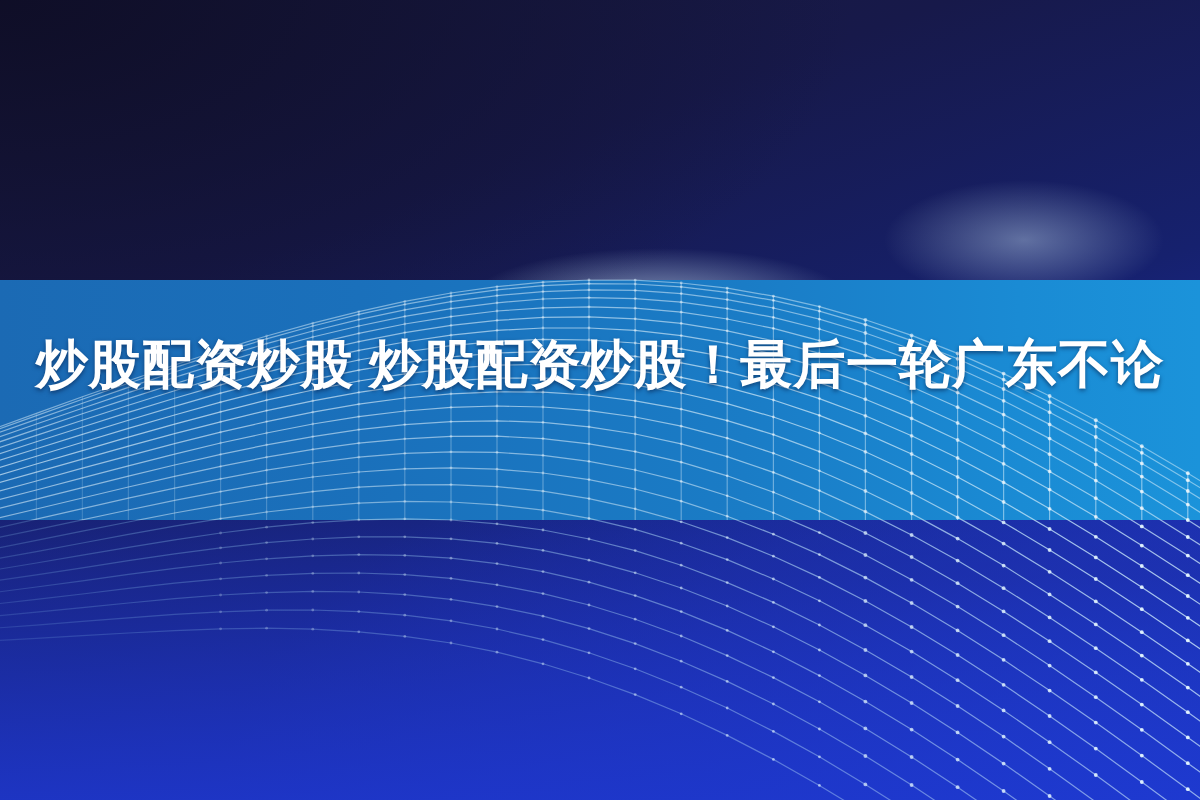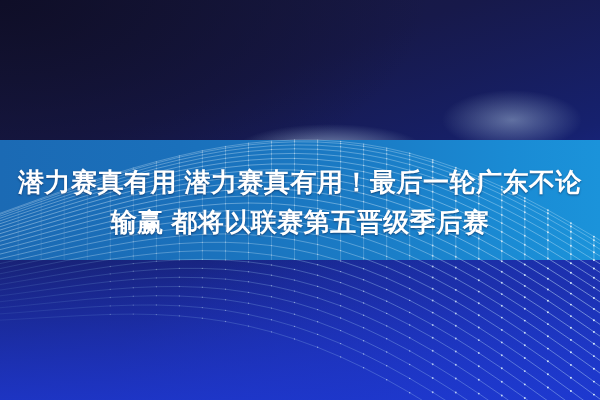--- a/index.html
+++ b/index.html
@@ -1325,17 +1325,16 @@
           <circle cx="340.6" cy="356.9" r="0.7" fill="#ffffff" fill-opacity="0.42"></circle>
           <circle cx="363.6" cy="367.7" r="0.7" fill="#ffffff" fill-opacity="0.45"></circle>
           <circle cx="386.7" cy="379.7" r="0.7" fill="#ffffff" fill-opacity="0.48"></circle>
           <circle cx="409.7" cy="392.7" r="0.7" fill="#ffffff" fill-opacity="0.51"></circle>
           <circle cx="432.7" cy="406.7" r="0.95" fill="#ffffff" fill-opacity="0.54"></circle>
         </g>
     </svg>
   </div>
 
   <div class="headline" style="top: 162px;">
-    <span class="ln">潜力赛真有用 潜力赛真有用！最后一轮广东不论</span>
-    <span class="ln">输赢 都将以联赛第五晋级季后赛</span>
+    <span class="ln">炒股配资炒股 炒股配资炒股！最后一轮广东不论</span>
   </div>
 
 </div>
 
 </body></html>

